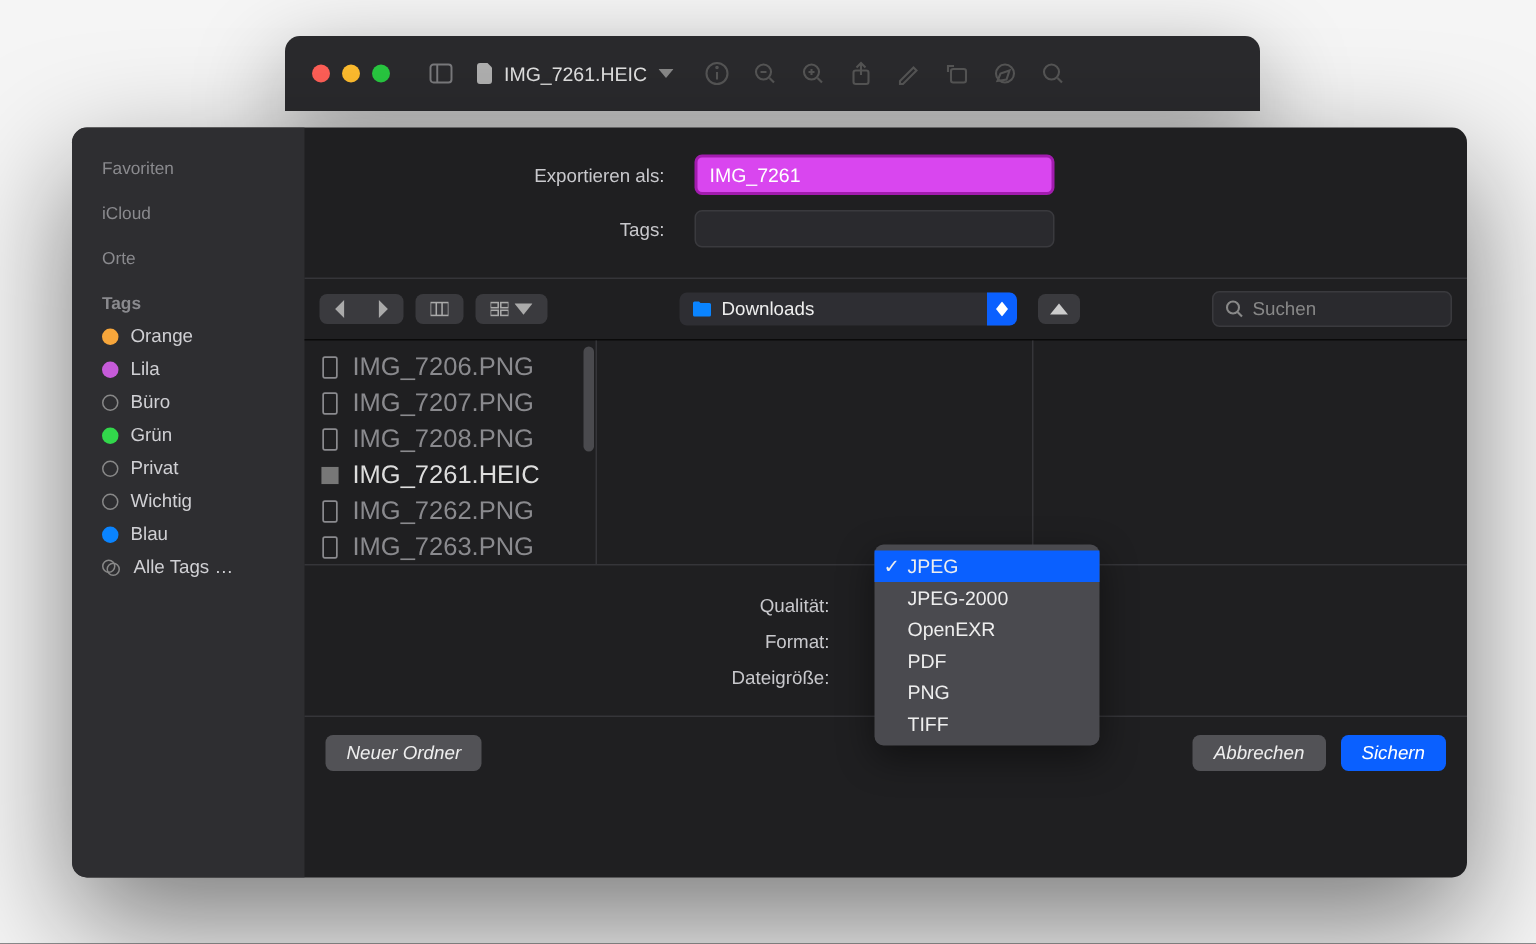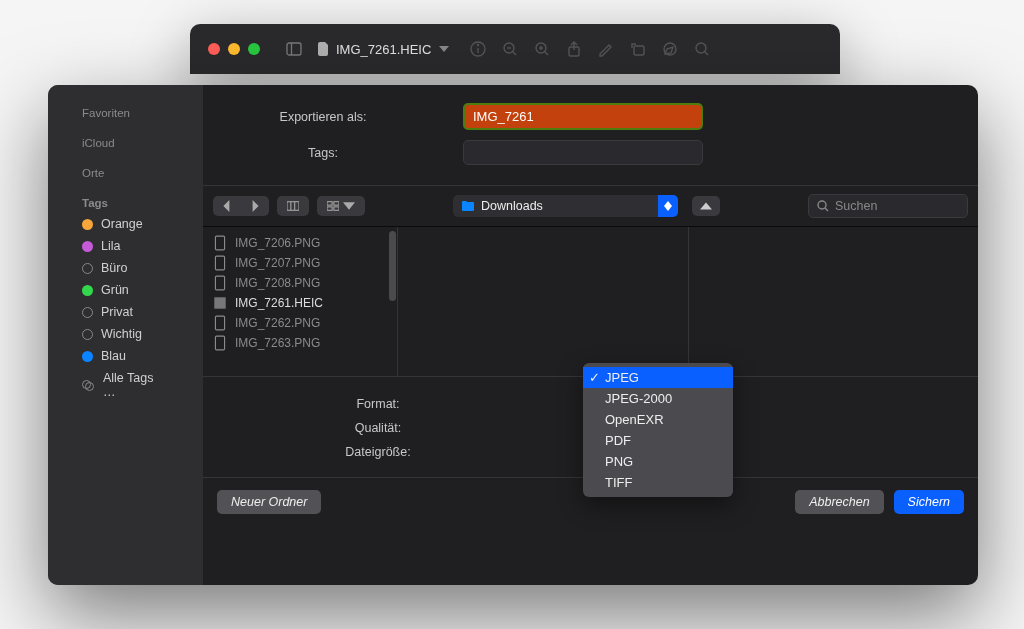--- a/index.html
+++ b/index.html
@@ -24,38 +24,38 @@
 .toolbar-icons svg { width: 18px; height: 18px; }
 
 .dialog {
   position: absolute; top: 85px; left: 48px; width: 930px; height: 500px;
   background: #1f1f21; border-radius: 10px; box-shadow: 0 30px 80px rgba(0,0,0,0.5);
   display: flex; overflow: visible;
 }
 
 .sidebar {
   width: 155px; background: rgba(50,50,54,0.8); border-radius: 10px 0 0 10px;
-  padding: 18px 16px; font-size: 12px; color: #9a9a9e;
+  padding: 18px 2px; font-size: 12px; color: #9a9a9e;
 }
 .sidebar-section { padding: 4px 18px; color: #8a8a8e; font-size: 11.5px; margin-bottom: 2px; }
 .sidebar-tags { padding: 6px 18px 4px; color: #8a8a8e; font-size: 11.5px; margin-top: 8px; font-weight: bold; }
 .tag-item { display: flex; align-items: center; gap: 8px; padding: 4px 18px; color: #d0d0d4; font-size: 12.5px; cursor: default; }
 .tag-dot { width: 11px; height: 11px; border-radius: 50%; flex-shrink: 0; }
 .tag-circle { width: 11px; height: 11px; border-radius: 50%; border: 1.5px solid #888; flex-shrink: 0; box-sizing: border-box; }
 .all-tags-icon { width: 13px; height: 11px; position: relative; }
 .all-tags-icon::before { content: ""; position: absolute; width: 7px; height: 7px; border: 1.5px solid #888; border-radius: 50%; }
 .all-tags-icon::after { content: ""; position: absolute; left: 3px; top: 2px; width: 7px; height: 7px; border: 1.5px solid #888; border-radius: 50%; }
 
 .main { flex: 1; display: flex; flex-direction: column; position: relative; }
 
 .top-fields { padding: 18px 0 10px; }
 .field-row { display: flex; align-items: center; margin-bottom: 10px; }
-.field-label { width: 260px; text-align: center; color: #c8c8cc; font-size: 12.5px; padding-right: 20px; }
+.field-label { width: 260px; text-align: right; color: #c8c8cc; font-size: 12.5px; padding-right: 20px; }
 .text-input {
-  background: #c2410c; border: 2px solid #4d7c0f; border-radius: 5px;
+  background: #d946ef; border: 2px solid #a21caf; border-radius: 5px;
   padding: 4px 8px; width: 240px; color: #fff; font-size: 13px;
 }
 .text-input.noborder { border: 1px solid #3a3a3e; background: #2a2a2e; }
 
 .nav-bar { display: flex; align-items: center; padding: 8px 10px; gap: 8px; border-top: 1px solid #353539; border-bottom: 1px solid #0a0a0a; }
 .nav-btn-group { display: flex; background: #3a3a3e; border-radius: 5px; overflow: hidden; }
 .nav-btn { padding: 4px 8px; color: #aaa; border: none; background: transparent; display: flex; align-items: center; }
 .nav-btn svg { width: 12px; height: 12px; }
 .nav-btn.alone { background: #3a3a3e; border-radius: 5px; padding: 4px 10px; }
 .location-select {
@@ -64,21 +64,21 @@
   position: relative;
 }
 .location-select .folder-icon { color: #0a84ff; }
 .location-select .updown { position: absolute; right: 0; top: 0; bottom: 0; width: 20px; background: #0a60ff; border-radius: 0 5px 5px 0; display: flex; flex-direction: column; align-items: center; justify-content: center; }
 .location-select .updown svg { width: 8px; height: 5px; fill: white; }
 .expand-btn { background: #3a3a3e; border-radius: 5px; padding: 4px 8px; color: #ccc; margin-left: 6px; }
 .search-box { margin-left: auto; background: #2a2a2e; border: 1px solid #3a3a3e; border-radius: 5px; padding: 4px 8px; display: flex; align-items: center; gap: 6px; width: 160px; color: #888; font-size: 12.5px; }
 
 .file-browser { display: flex; height: 150px; border-bottom: 1px solid #353539; }
 .file-column { width: 195px; border-right: 1px solid #353539; padding: 6px 0; overflow: hidden; position: relative; }
-.file-row { display: flex; align-items: center; gap: 8px; padding: 2px 10px; color: #8a8a8e; font-size: 12px; }
+.file-row { display: flex; align-items: center; gap: 8px; padding: 2px 10px; color: #8a8a8e; font-size: 17px; }
 .file-row.sel { color: #ddd; }
 .file-icon-small { width: 14px; height: 16px; flex-shrink: 0; }
 .scrollbar { position: absolute; right: 1px; top: 4px; width: 7px; height: 70px; background: #4a4a4e; border-radius: 4px; }
 .file-column.empty { flex: 1; }
 
 .options-area { padding: 20px 0 18px; border-bottom: 1px solid #353539; }
 
 .bottom-bar { display: flex; align-items: center; padding: 12px 14px; gap: 10px; }
 .btn { background: #525256; border: none; border-radius: 5px; padding: 5px 14px; color: #eee; font-size: 12.5px; cursor: default; font-style: italic; }
 .btn.primary { background: #0a60ff; color: #fff; }
@@ -308,24 +308,24 @@
             </svg>
             <span>IMG_7263.PNG</span>
           </div>
         </div>
       <div class="file-column empty"></div>
       <div class="file-column empty" style="border-right:none"></div>
     </div>
 
     <div class="options-area">
       <div class="field-row">
+        <div class="field-label" style="width:370px">Qualität:</div>
+      </div>
+      <div class="field-row">
         <div class="field-label" style="width:370px">Format:</div>
-      </div>
-      <div class="field-row">
-        <div class="field-label" style="width:370px">Qualität:</div>
       </div>
       <div class="field-row" style="margin-bottom:0">
         <div class="field-label" style="width:370px">Dateigröße:</div>
       </div>
     </div>
 
     <div class="bottom-bar">
       <button class="btn">Neuer Ordner</button>
       <button class="btn right">Abbrechen</button>
       <button class="btn primary">Sichern</button>

